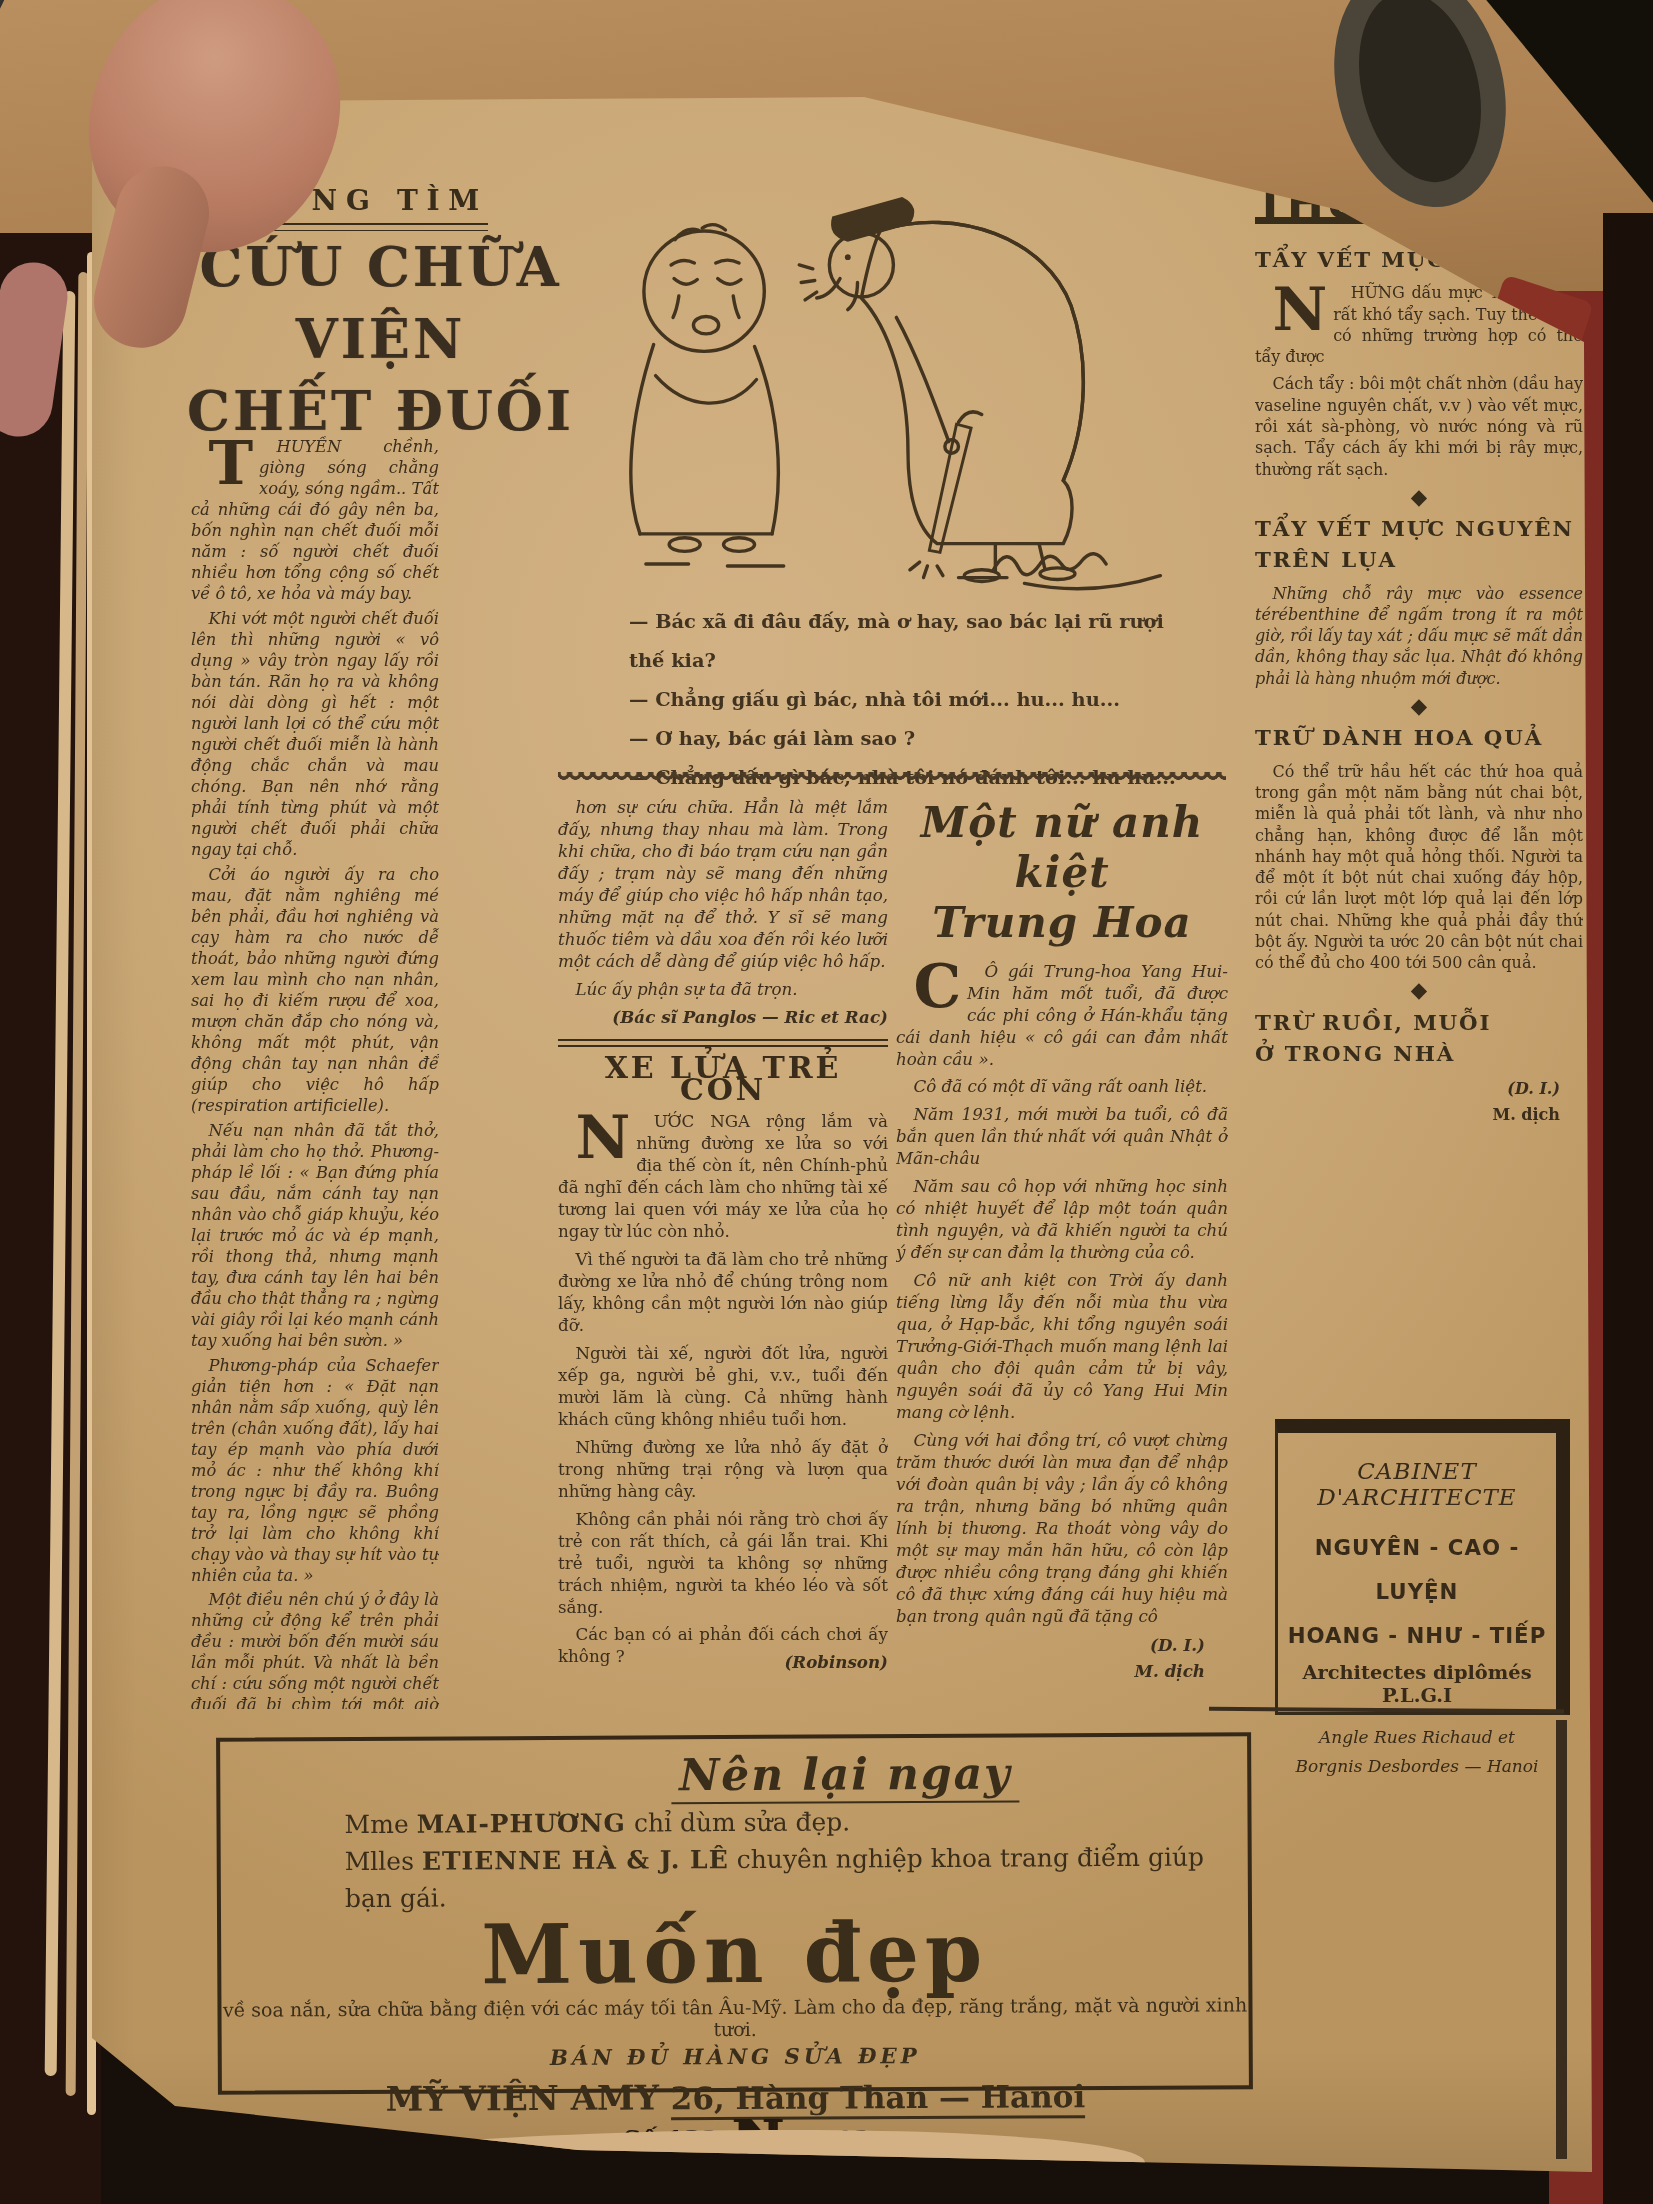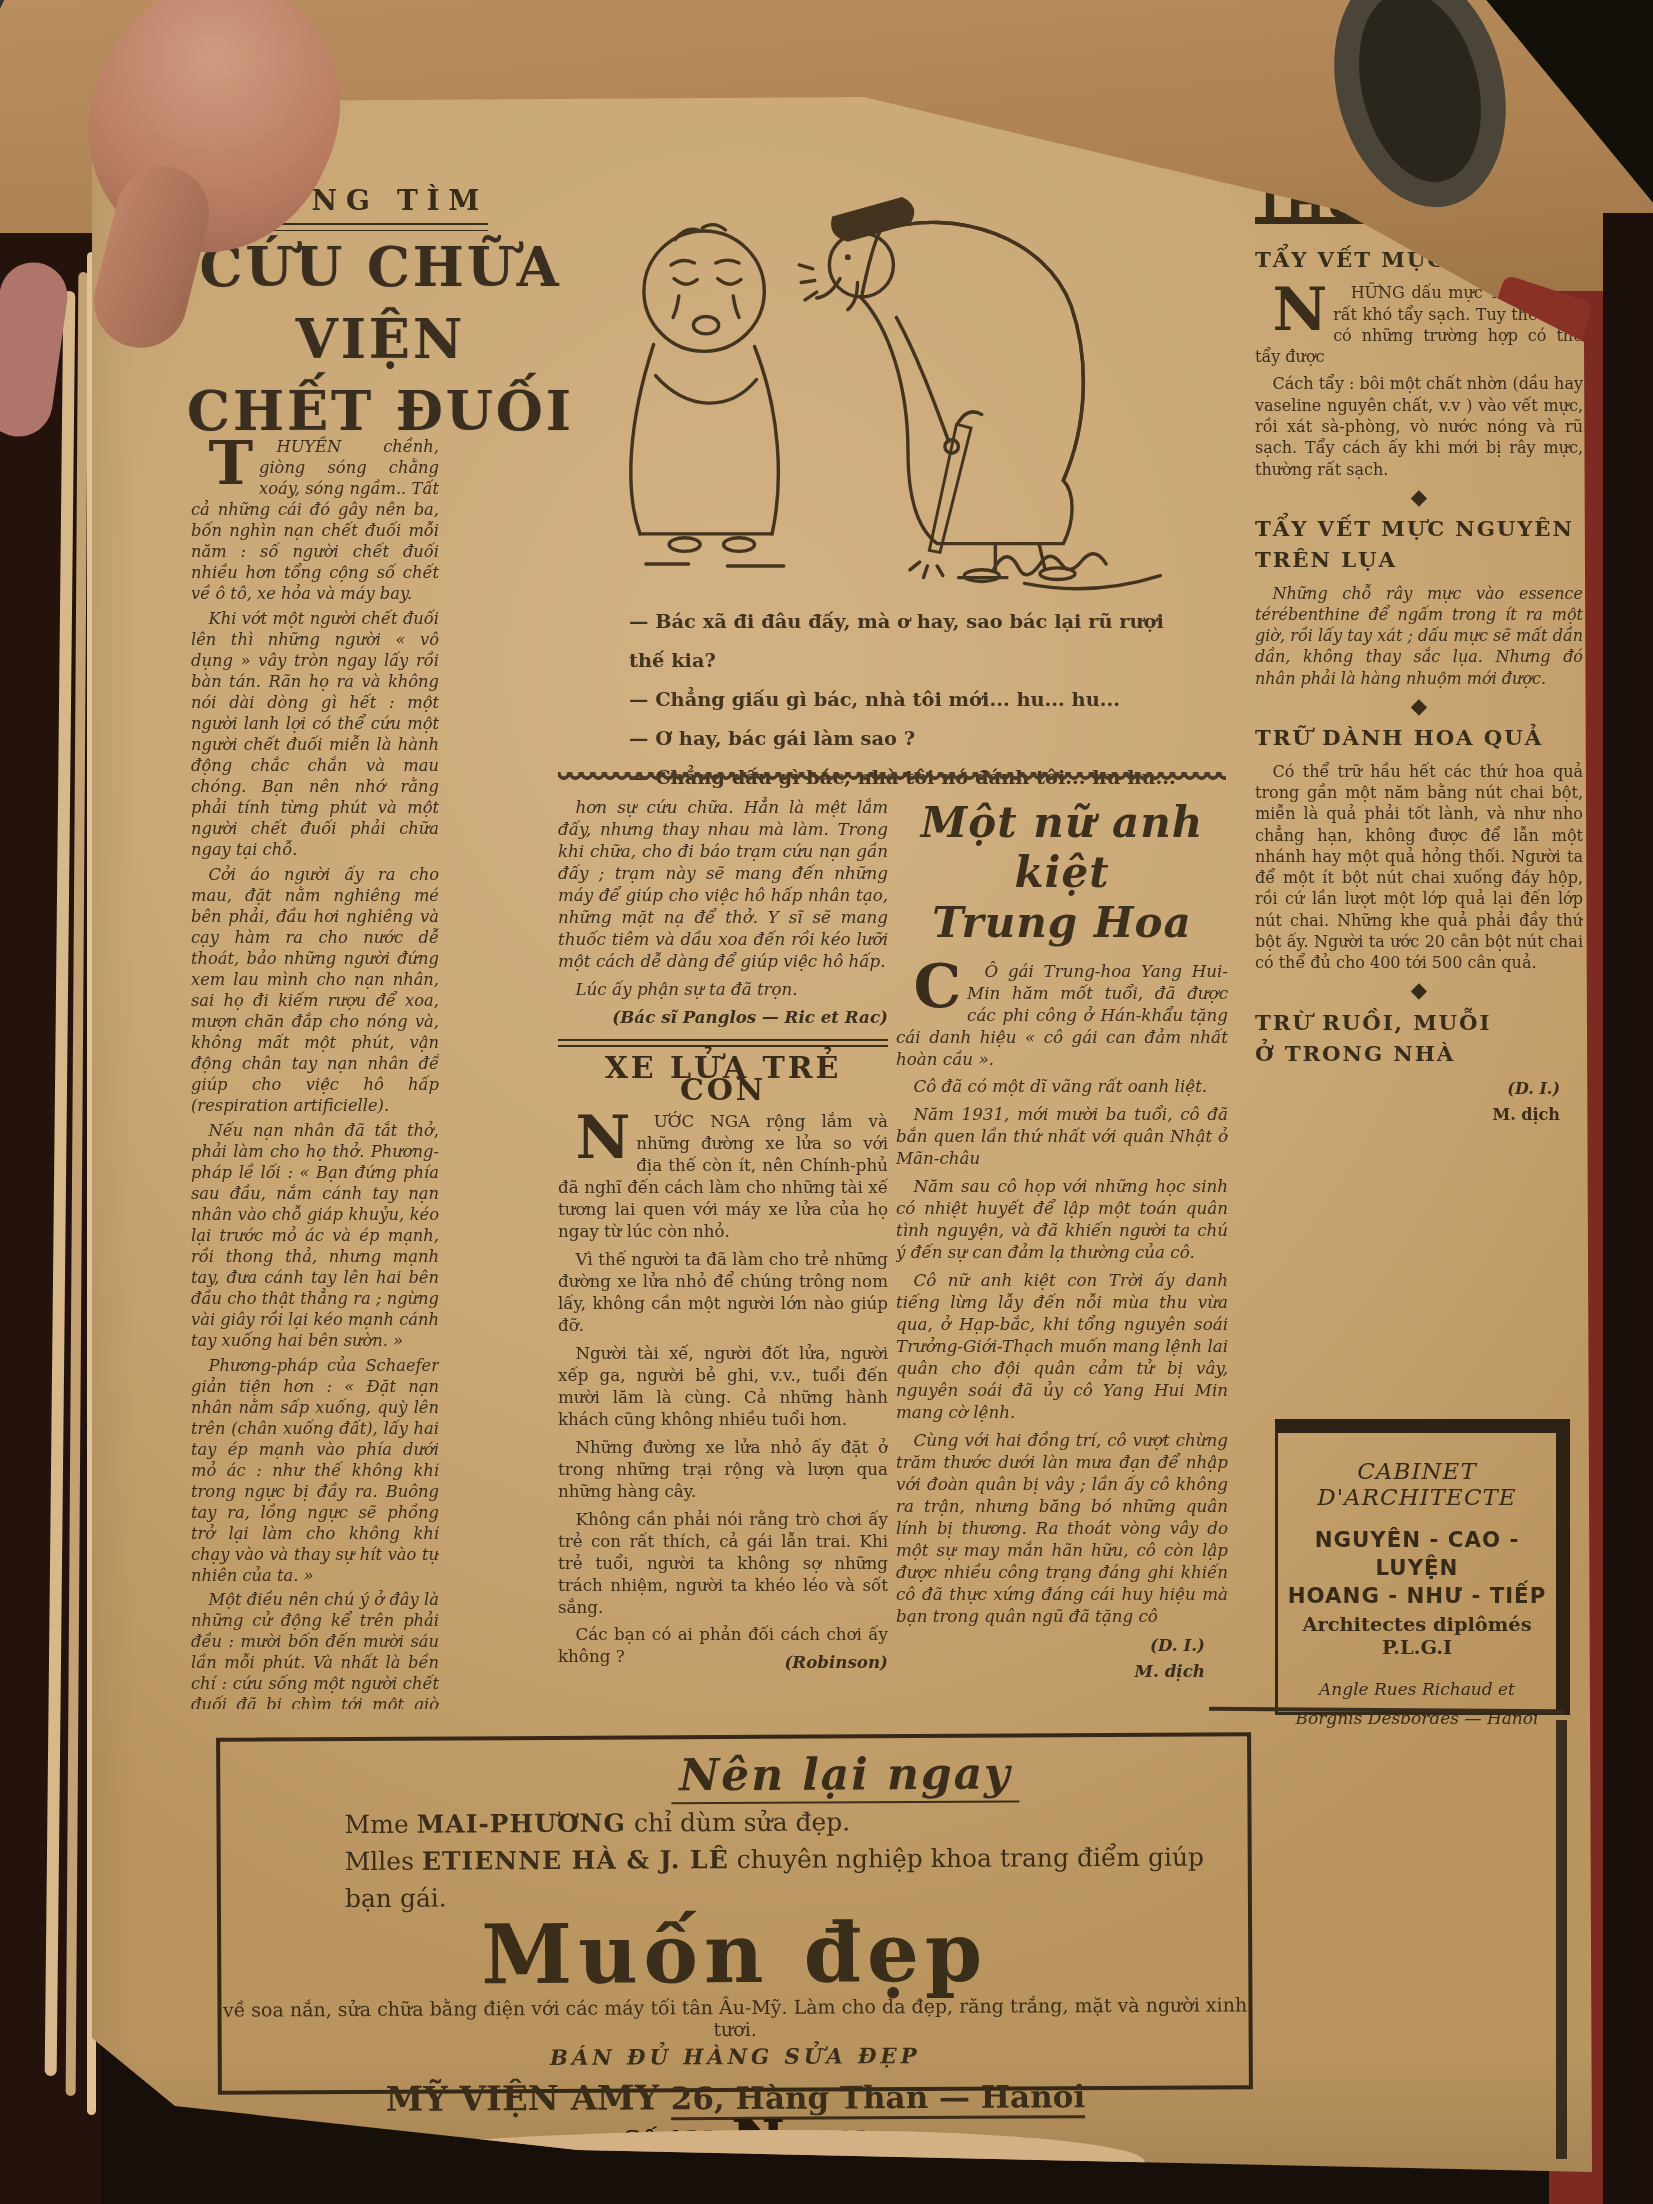--- a/index.html
+++ b/index.html
@@ -88,21 +88,21 @@
      background-image:radial-gradient(circle at 5.8px 1px,rgba(74,58,38,0) 3.1px,#4a3a26 3.5px,#4a3a26 6.4px,rgba(74,58,38,0) 6.8px);
      background-size:11.6px 10.7px;background-repeat:repeat-x;}
 
   
   .cabinet{left:1275px;top:1419px;width:278px;height:254px;text-align:center;
      border-left:3.9px solid #352918;border-bottom:3.9px solid #352918;
      border-top:14.6px solid #2c2113;border-right:14.6px solid #2c2113;
      padding-top:25px;color:#372a18;}
   .cab-title{font-style:italic;font-size:23px;letter-spacing:1px;margin-bottom:15.5px;}
   .cab-name{font-family:"DejaVu Sans",sans-serif;font-weight:bold;font-size:21.3px;
-     letter-spacing:1px;line-height:28px;}
+     letter-spacing:1px;line-height:44px;}
   .cab-sub{font-weight:bold;font-size:19.4px;margin:3.9px 0 15.5px;}
   .cab-addr{font-style:italic;font-size:17px;line-height:29px;}
   .rule-cab{left:1209px;top:1708px;width:355px;height:3.9px;background:#3a2d1e;transform:rotate(.4deg);}
   .vrule{left:1556px;top:1720px;width:10.7px;height:439px;background:#3a2d1e;}
 
   
   .ad-box{left:217px;top:1735px;width:1027px;height:349px;border:4.9px solid #352817;
      transform:rotate(-.3deg);color:#3a2d1a;text-align:center;}
   .ad-script{display:inline-block;font-style:italic;font-weight:bold;font-size:44px;
      border-bottom:2.9px solid #3a2d1a;padding:1.9px 7.8px 1.9px;margin:7.8px 0 0 223px;letter-spacing:1.9px;}
@@ -246,21 +246,21 @@
         <div>TẨY VẾT MỰC TÀU</div>
       </div>
       <p class="dropcap">NHỮNG dấu mực Tàu thường rất khó tẩy sạch. Tuy thế cũng có những trường hợp có thể tẩy được</p>
       <p>Cách tẩy : bôi một chất nhờn (dầu hay vaseline nguyên chất, v.v ) vào vết mực, rồi xát sà-phòng, vò nước nóng và rũ sạch. Tẩy cách ấy khi mới bị rây mực, thường rất sạch.</p>
       <div class="diamond">◆</div>
 
       <div class="tt-sec-head">
         <div>TẨY VẾT MỰC NGUYÊN</div>
         <div>TRÊN LỤA</div>
       </div>
-      <p class="ital">Những chỗ rây mực vào essence térébenthine để ngấm trong ít ra một giờ, rồi lấy tay xát ; dấu mực sẽ mất dần dần, không thay sắc lụa. Nhưng đó nhân phải là hàng nhuộm mới được.</p>
+      <p class="ital">Những chỗ rây mực vào essence térébenthine để ngấm trong ít ra một giờ, rồi lấy tay xát ; dấu mực sẽ mất dần dần, không thay sắc lụa. Nhật đó không phải là hàng nhuộm mới được.</p>
       <div class="diamond">◆</div>
 
       <div class="tt-sec-head">
         <div>TRỮ DÀNH HOA QUẢ</div>
       </div>
       <p>Có thể trữ hầu hết các thứ hoa quả trong gần một năm bằng nút chai bột, miễn là quả phải tốt lành, và như nho chẳng hạn, không được để lẫn một nhánh hay một quả hỏng thối. Người ta để một ít bột nút chai xuống đáy hộp, rồi cứ lần lượt một lớp quả lại đến lớp nút chai. Những khe quả phải đầy thứ bột ấy. Người ta ước 20 cân bột nút chai có thể đủ cho 400 tới 500 cân quả.</p>
       <div class="diamond">◆</div>
 
       <div class="tt-sec-head">
         <div>TRỪ RUỒI, MUỖI</div>

